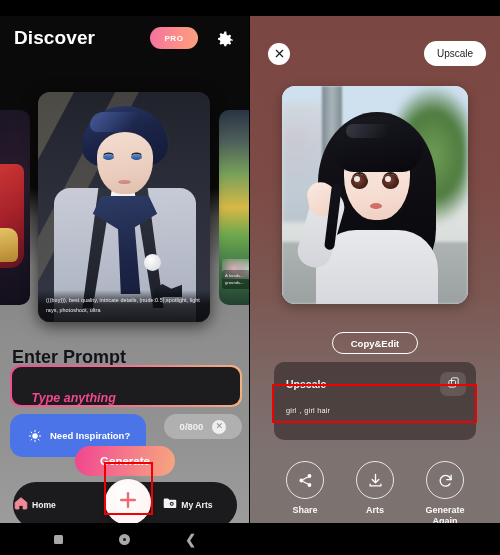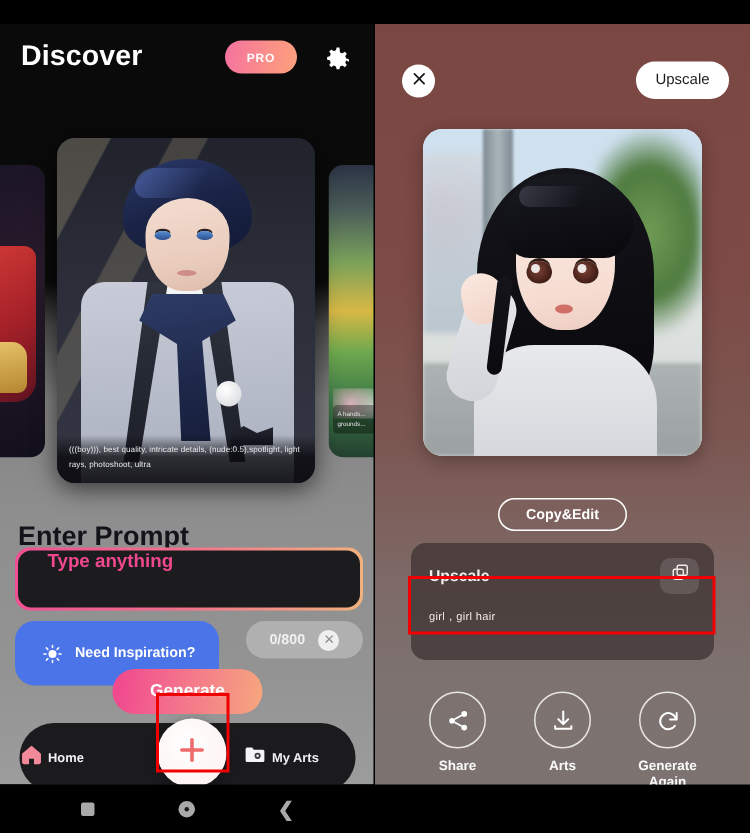--- a/index.html
+++ b/index.html
@@ -285,23 +285,24 @@
     background: linear-gradient(95deg, #ef4f93 0%, #f2718c 48%, #f0b27f 100%);
     padding: 1.6px;
     box-sizing: border-box;
     z-index: 10;
   }
   .prompt-input-inner {
     width: 100%; height: 100%;
     border-radius: 9px;
     background: #1c1c1e;
     display: flex;
-    align-items: flex-start;
+    align-items: flex-end;
     padding-left: 20px;
     box-sizing: border-box;
+    font-style: italic;
   }
   .prompt-placeholder {
     color: #f0488f;
     font-size: 12.5px;
     font-weight: bold;
   }
 
   .inspiration-btn {
     position: absolute;
     left: 10px; top: 398px;

